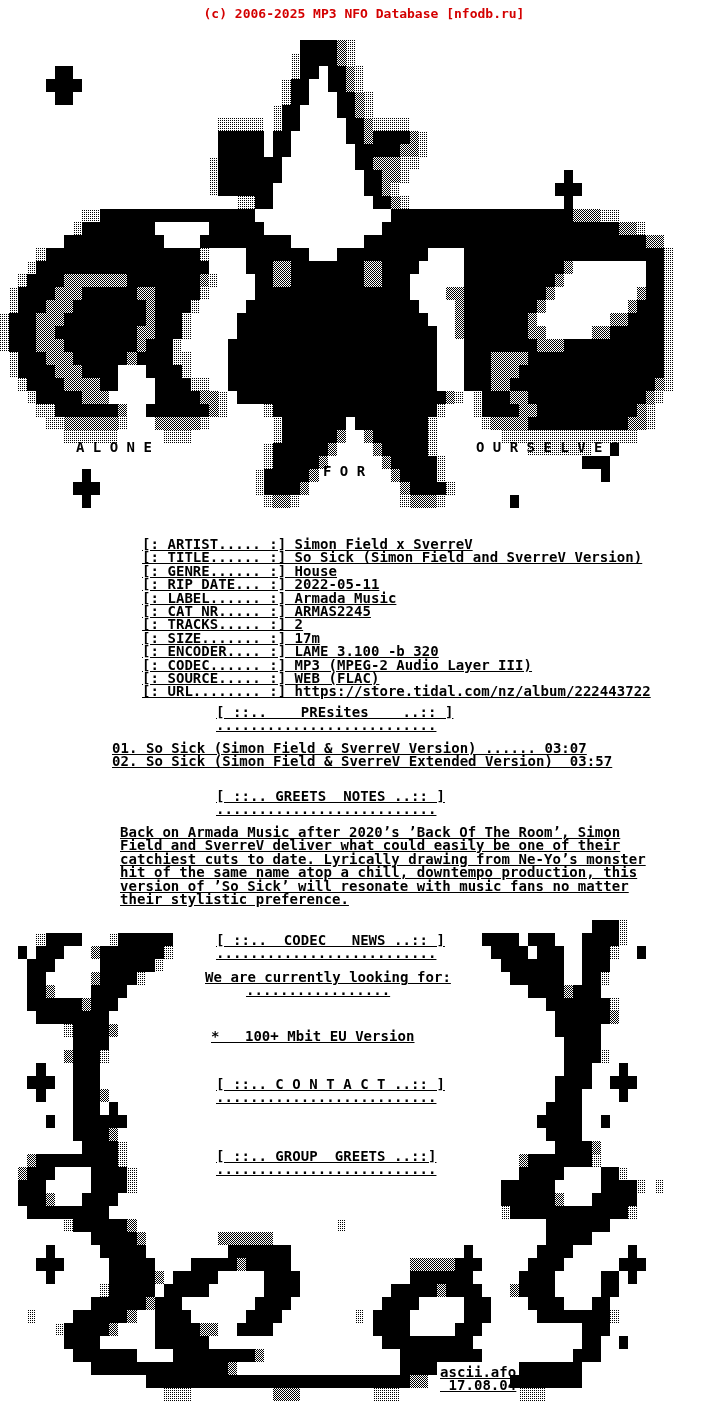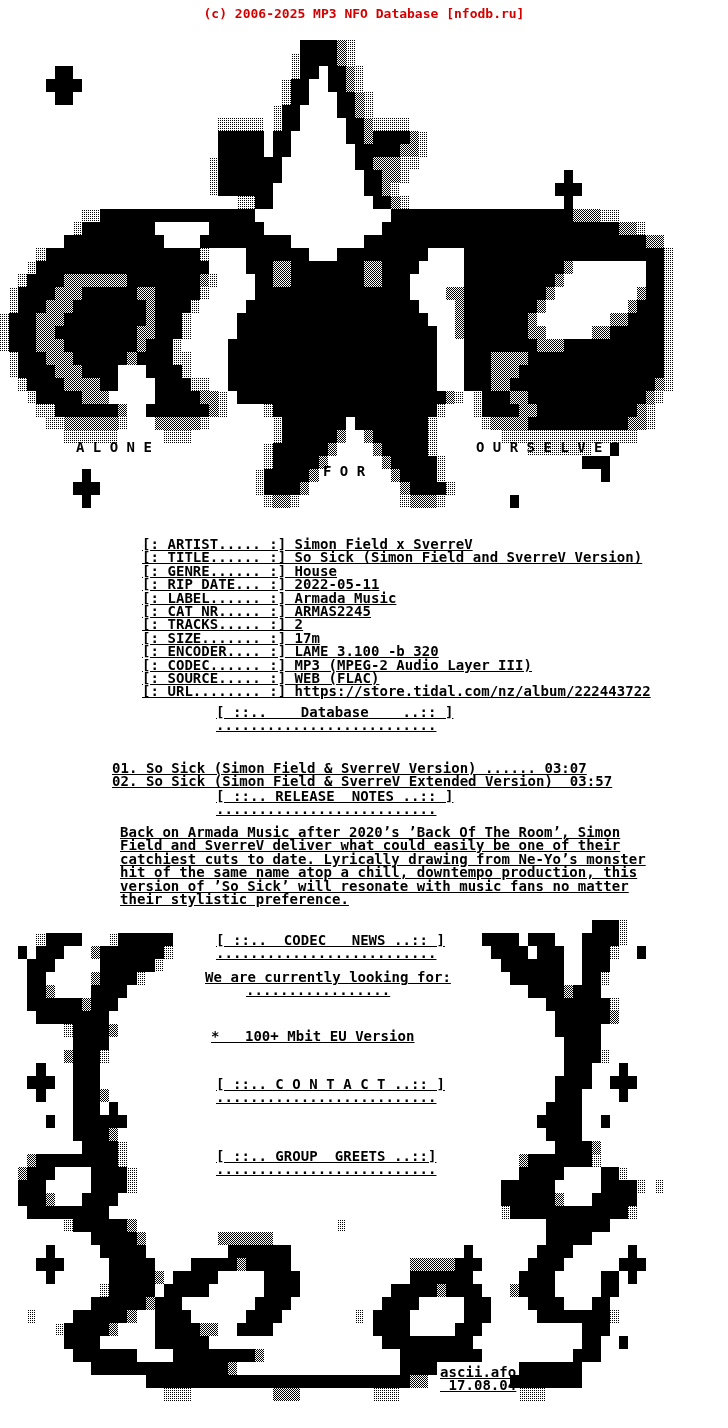--- a/index.html
+++ b/index.html
@@ -355,26 +355,26 @@
 [: RIP DATE... :] 2022-05-11
 [: LABEL...... :] Armada Music
 [: CAT NR..... :] ARMAS2245
 [: TRACKS..... :] 2
 [: SIZE....... :] 17m
 [: ENCODER.... :] LAME 3.100 -b 320
 [: CODEC...... :] MP3 (MPEG-2 Audio Layer III)
 [: SOURCE..... :] WEB (FLAC)
 [: URL........ :] https://store.tidal.com/nz/album/222443722</pre>
 
-  <pre class="t" style="top:706px;left:216px">[ ::..    Database    ..:: ]</pre>
+  <pre class="t" style="top:706px;left:216px">[ ::..    PREsites    ..:: ]</pre>
   <pre class="t" style="top:719px;left:216px">..........................</pre>
-  <pre class="t" style="top:762px;left:112px">01. So Sick (Simon Field &amp; SverreV Version) ...... 03:07
+  <pre class="t" style="top:742px;left:112px">01. So Sick (Simon Field &amp; SverreV Version) ...... 03:07
 02. So Sick (Simon Field &amp; SverreV Extended Version)  03:57</pre>
 
-  <pre class="t" style="top:790px;left:216px">[ ::.. RELEASE  NOTES ..:: ]</pre>
+  <pre class="t" style="top:790px;left:216px">[ ::.. GREETS  NOTES ..:: ]</pre>
   <pre class="t" style="top:803px;left:216px">..........................</pre>
   <pre class="t" style="top:826px;left:120px">Back on Armada Music after 2020’s ’Back Of The Room’, Simon
 Field and SverreV deliver what could easily be one of their
 catchiest cuts to date. Lyrically drawing from Ne-Yo’s monster
 hit of the same name atop a chill, downtempo production, this
 version of ’So Sick’ will resonate with music fans no matter
 their stylistic preference.</pre>
 
   <pre class="t" style="top:934px;left:216px">[ ::..  CODEC   NEWS ..:: ]</pre>
   <pre class="t" style="top:947px;left:216px">..........................</pre>

